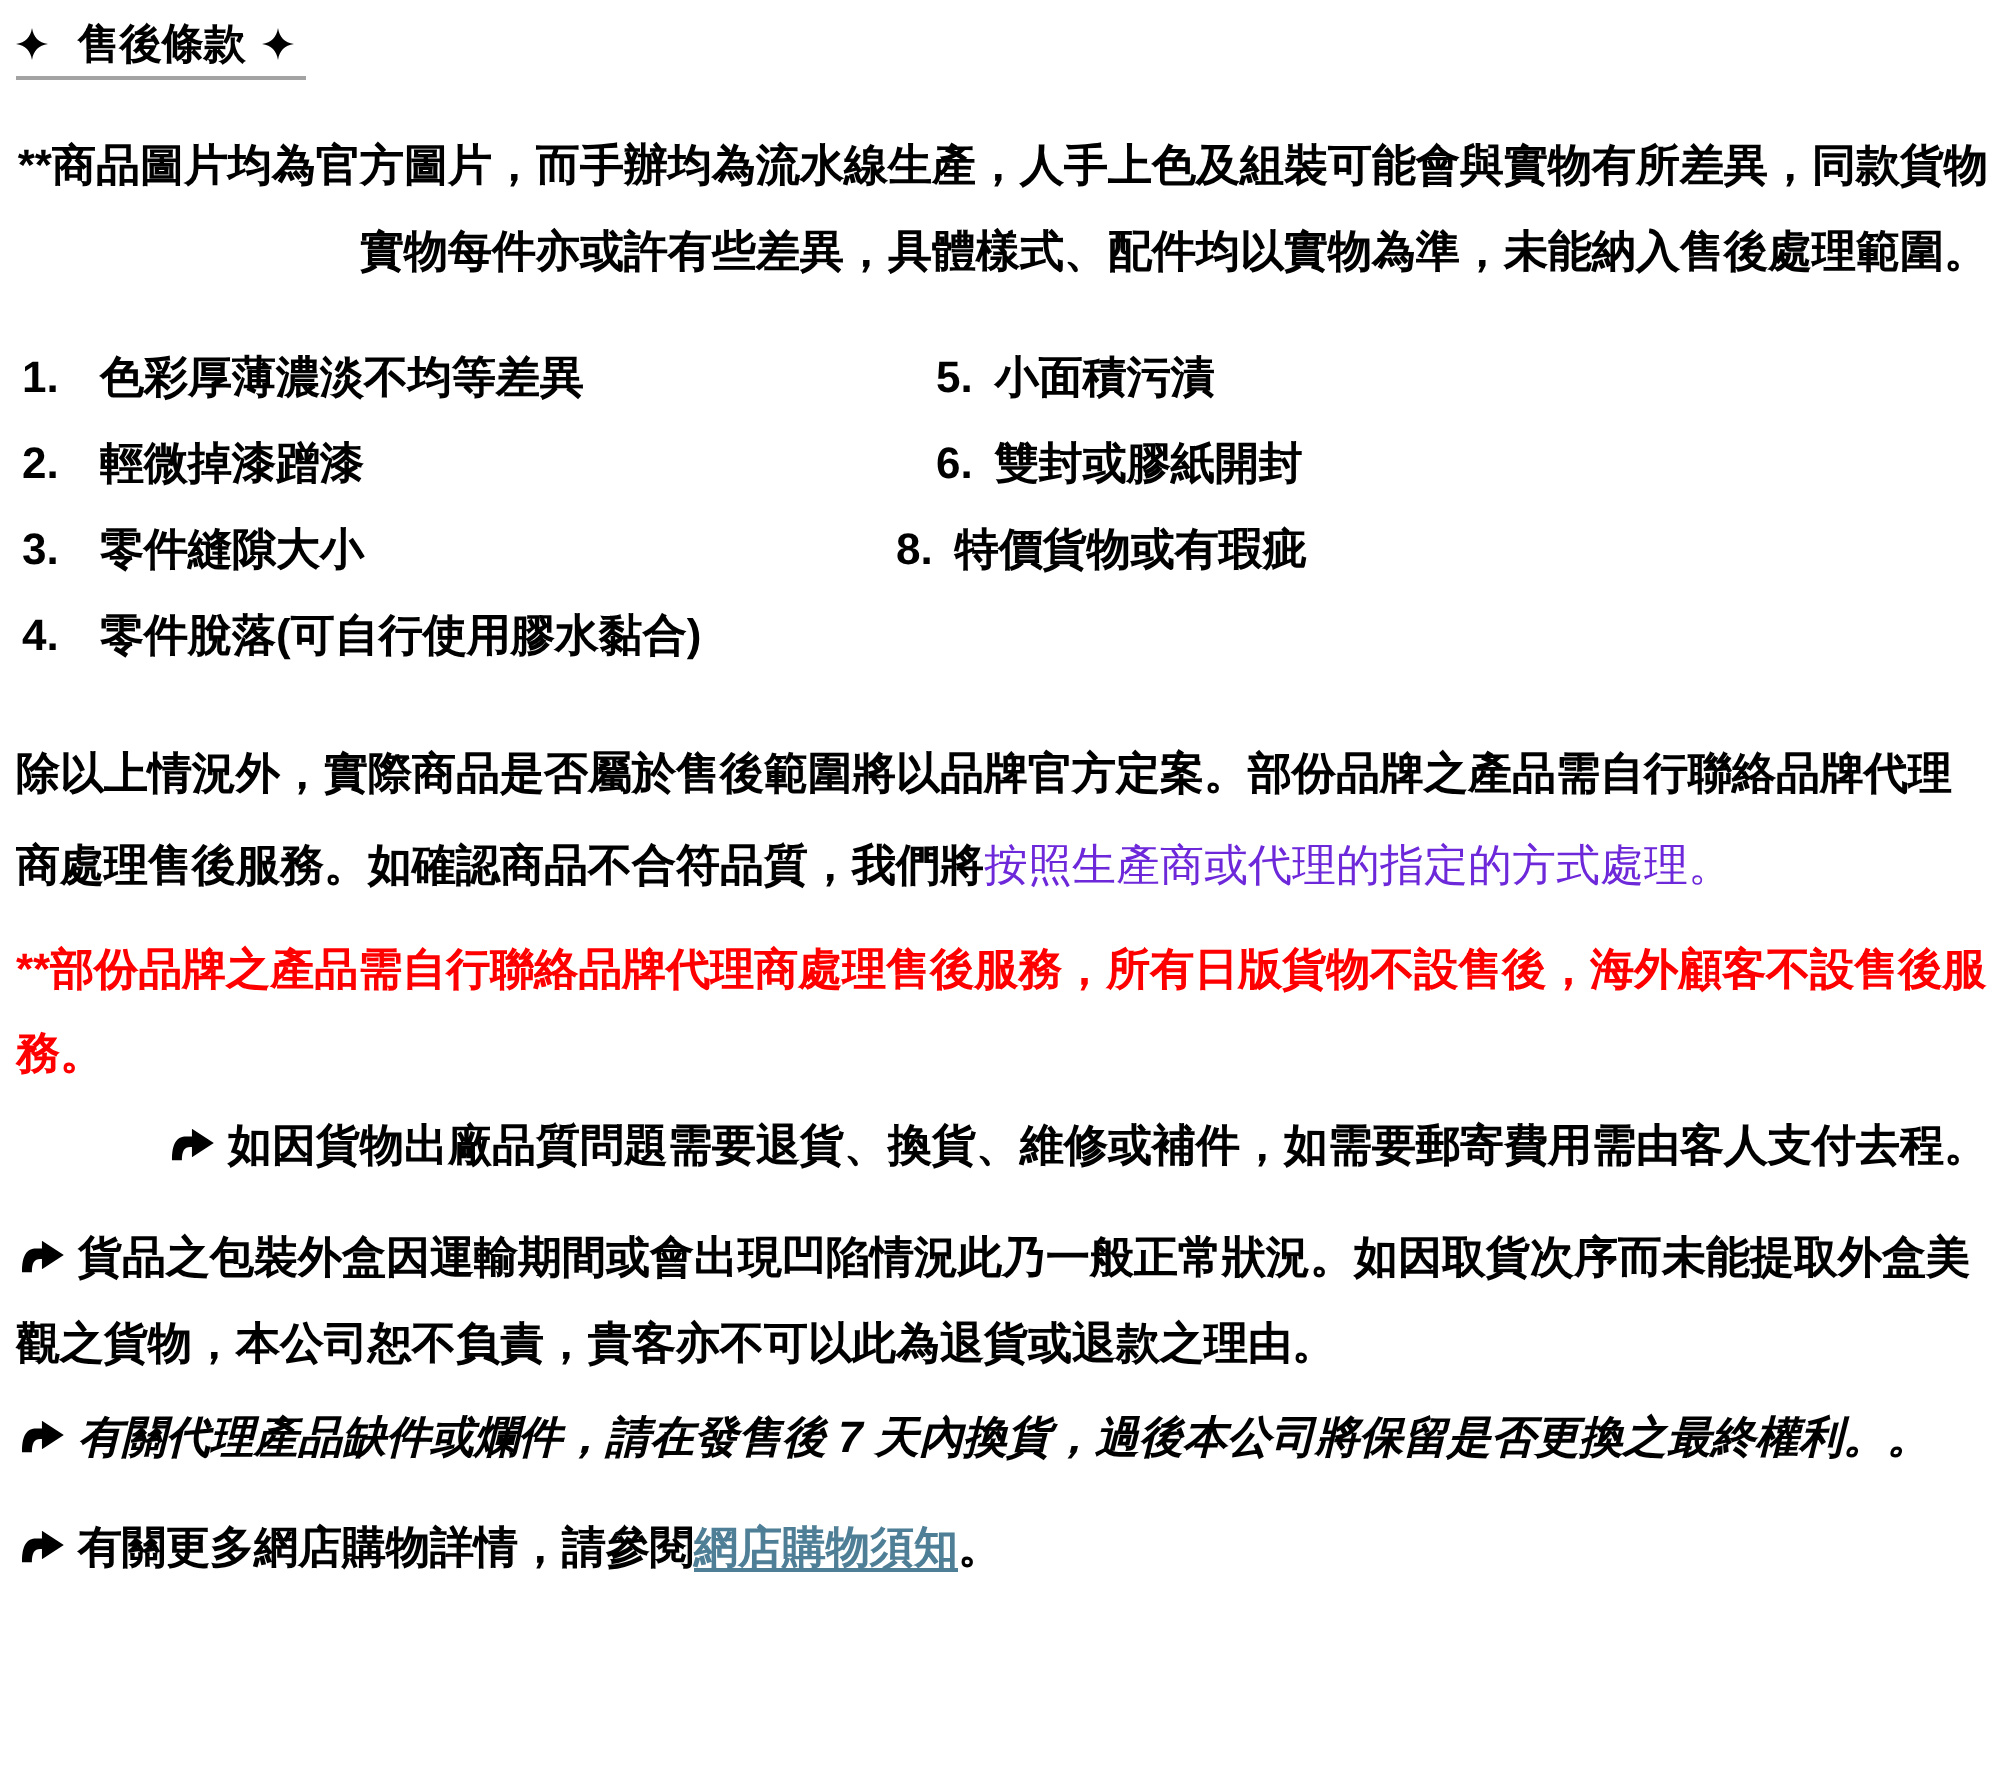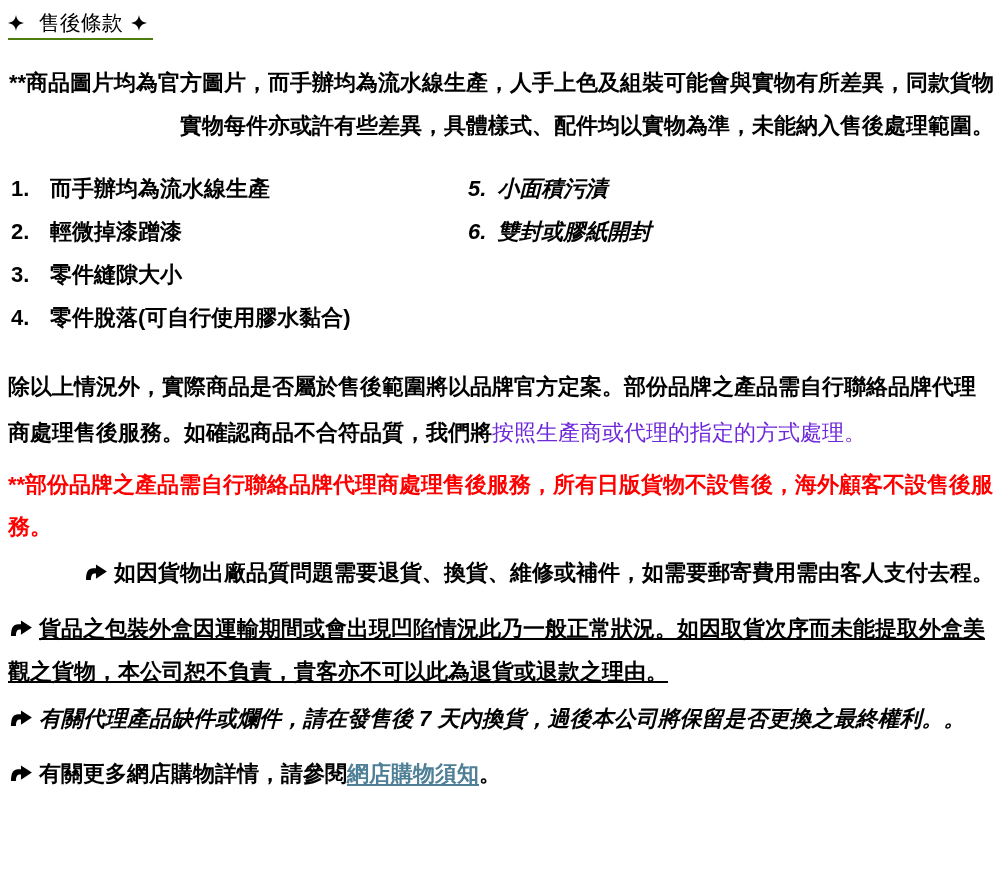--- a/index.html
+++ b/index.html
@@ -18,23 +18,23 @@
   }
   .page {
     padding: 8px 8px 0 8px;
   }
   
   .doc-title {
     display: inline-block;
     margin: 2px 0 0 0;
     font-size: 21px;
     line-height: 26px;
-    border-bottom: 2px solid #4d7c0f;
+    border-bottom: 2px solid #a3a3a3;
     padding: 0 6px 2px 0;
-    font-weight: 400;
+    font-weight: 700;
   }
   .doc-title .star-svg { vertical-align: -1px; }
   .doc-title .title-text { margin: 0 2px 0 9px; }
 
   p { margin: 0; }
 
   .intro {
     margin-top: 21px;
     font-size: 22px;
     line-height: 43px;
@@ -68,40 +68,40 @@
   }
   .list-col.left .num {
     display: inline-block;
     width: 39px;
     padding-left: 3px;
   }
   .list-col.right .num {
     display: inline-block;
     margin-right: 11px;
   }
-  .list-col.right .list-row.indent { padding-left: 20px; font-style: italic; }
+  .list-col.right .list-row.indent { padding-left: 20px; }
 
   .policy {
     margin-top: 25px;
     font-size: 22px;
     line-height: 46px;
   }
   .policy .muted {
     color: #6d28d9;
     font-weight: 400;
   }
   .red-notice {
     margin-top: 8px;
     font-size: 22px;
     line-height: 42px;
     color: #ff0000;
   }
   .point { font-size: 22px; }
   .point-1 { margin-top: 10px; line-height: 30px; text-align: right; }
-  .point-2 { margin-top: 19px; line-height: 43px; text-decoration: underline; }
+  .point-2 { margin-top: 19px; line-height: 43px; }
   .point-3 { margin-top: 11px; line-height: 30px; font-style: italic; }
   .footer-line {
     margin-top: 25px;
     font-size: 22px;
     line-height: 30px;
   }
   .store-link {
     color: #4e7f96;
     text-decoration: underline;
     text-decoration-color: #4e7f96;
@@ -123,28 +123,29 @@
     <svg class="star-svg" width="16" height="16" viewBox="0 0 18 18" aria-hidden="true">
         <path fill="#000" d="M9 0 C9.9 5.4 12.6 8.1 18 9 C12.6 9.9 9.9 12.6 9 18 C8.1 12.6 5.4 9.9 0 9 C5.4 8.1 8.1 5.4 9 0 Z"></path>
       </svg>
   </h1>
 
   <p class="intro">**商品圖片均為官方圖片，而手辦均為流水線生產，人手上色及組裝可能會與實物有所差異，同款貨物實物每件亦或許有些差異，具體樣式、配件均以實物為準，未能納入售後處理範圍。</p>
 
 
   <div class="list">
     <div class="list-col left">
-      <div class="list-row"><span class="num">1.</span><span>而手辦均為流水線生產</span></div>
+      <div class="list-row"><span class="num">1.</span><span>色彩厚薄濃淡不均等差異</span></div>
       <div class="list-row"><span class="num">2.</span><span>輕微掉漆蹭漆</span></div>
       <div class="list-row"><span class="num">3.</span><span>零件縫隙大小</span></div>
       <div class="list-row"><span class="num">4.</span><span>零件脫落(可自行使用膠水黏合)</span></div>
     </div>
     <div class="list-col right">
       <div class="list-row indent"><span class="num">5.</span><span>小面積污漬</span></div>
       <div class="list-row indent"><span class="num">6.</span><span>雙封或膠紙開封</span></div>
+      <div class="list-row"><span class="num">8.</span><span>特價貨物或有瑕疵</span></div>
     </div>
   </div>
 
   <p class="policy"><span>除以上情況外，實際商品是否屬於售後範圍將以品牌官方定案。部份品牌之產品需自行聯絡品牌代理商處理售後服務。如確認商品不合符品質，我們將</span><span class="muted">按照生產商或代理的指定的方式處理。</span></p>
 
   <p class="red-notice">**部份品牌之產品需自行聯絡品牌代理商處理售後服務，所有日版貨物不設售後，海外顧客不設售後服務。</p>
 
   <p class="point point-1">
     <svg class="arrow-svg" width="25" height="19" viewBox="0 0 26 20" aria-hidden="true">
         <path fill="#000" d="M25 9 L13.5 1.5 L13.5 5.5 L10.5 5.5 C5.5 5.5 3 9 3 18 L8.2 18 C8.2 13 9.6 11 12.5 11 L13.5 11 L13.5 16.5 Z"></path>

